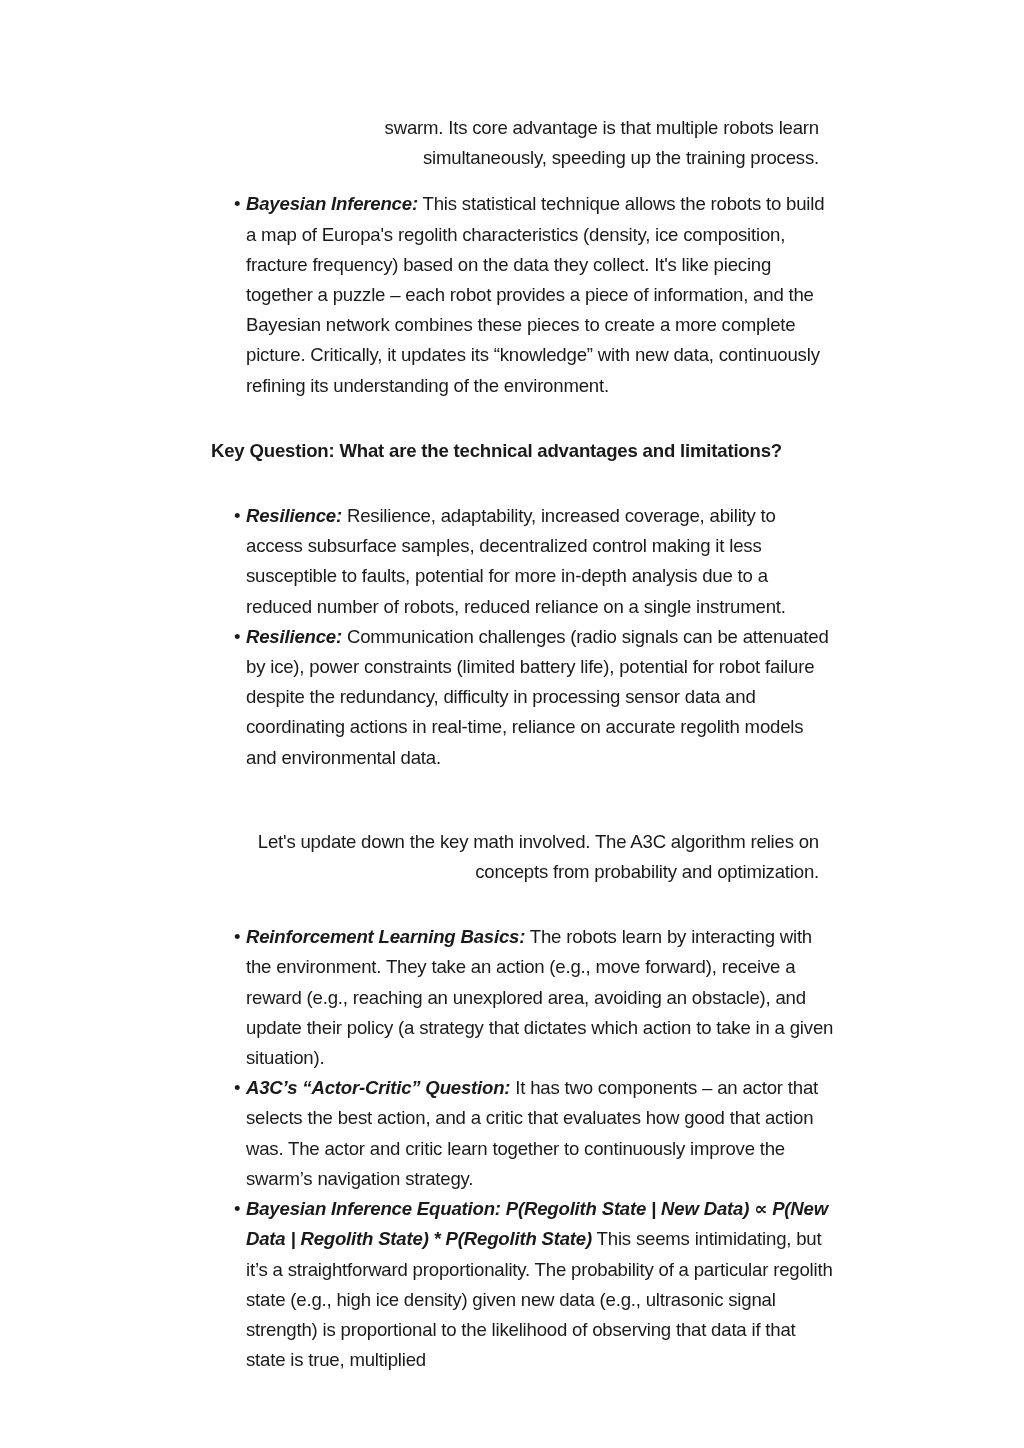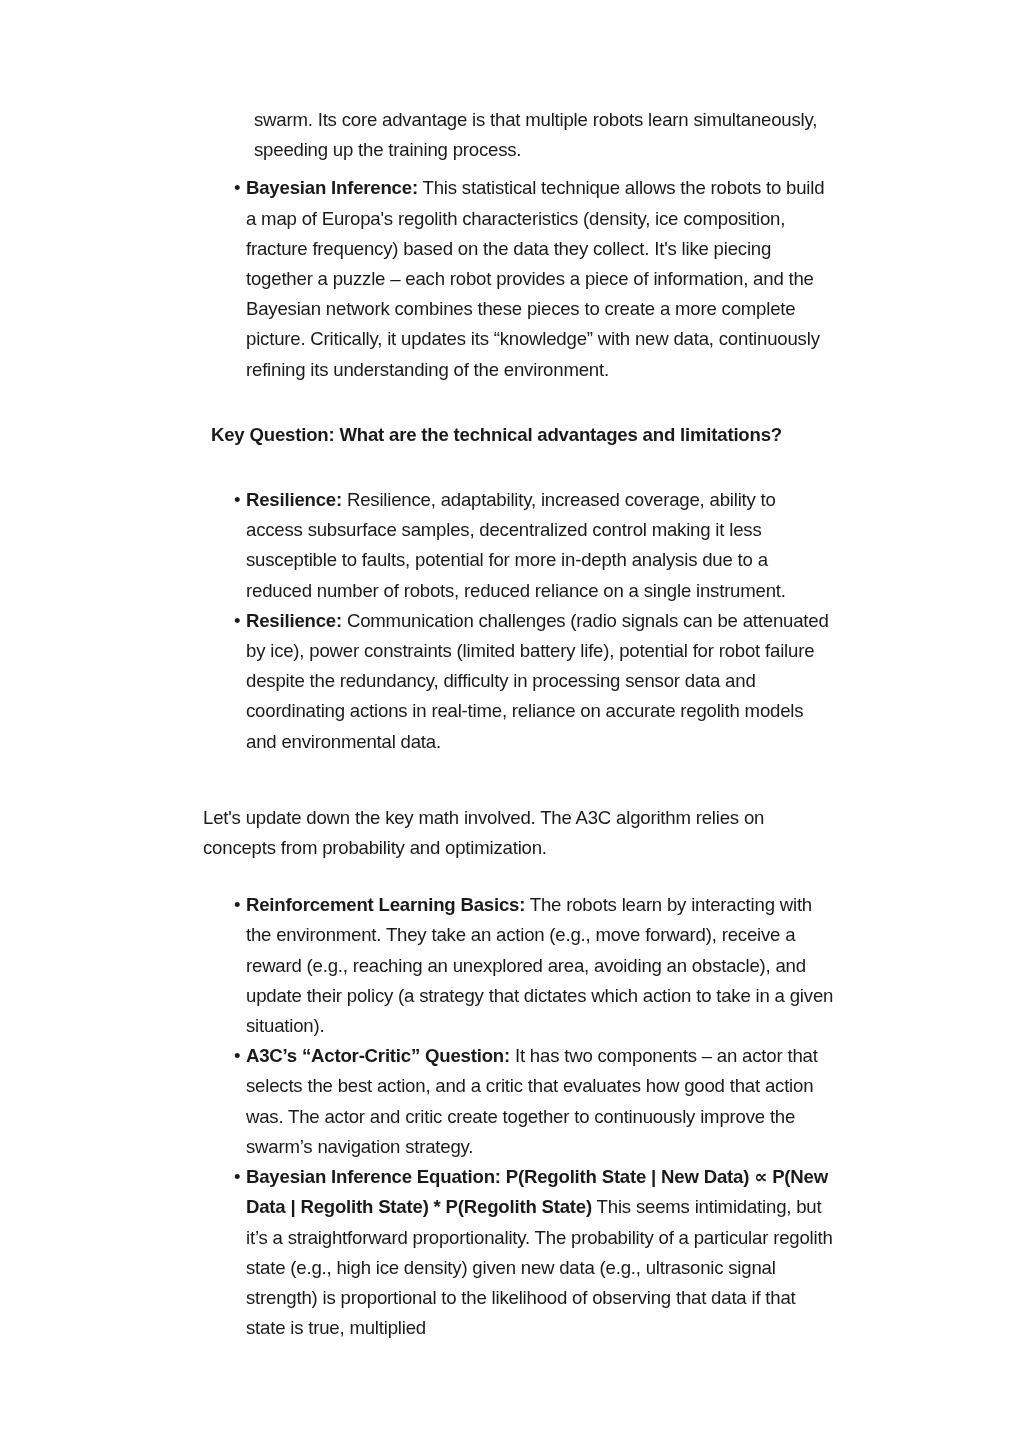--- a/index.html
+++ b/index.html
@@ -39,24 +39,25 @@
       top: 0;
     }
     .cont {
       padding-left: 51px;
     }
     .heading {
       font-weight: bold;
       margin: 16px;
     }
     .para {
-      margin: 8px;
+      margin: 16px;
+      text-align: right;
     }
     .gap-sm { height: 19px; }
-    b { font-weight: bold; }
+    b { font-weight: bold; font-style: italic; }
   </style>
 </head>
 <body>
 
 <div class="page">
 
   <p class="para cont">swarm. Its core advantage is that multiple robots learn simultaneously, speeding up the training process.</p>
 
   <ul class="list">
     <li>
@@ -86,20 +87,20 @@
 
   <p class="para">Let's update down the key math involved. The A3C algorithm relies on concepts from probability and optimization.</p>
 
   <div class="gap-sm"></div>
 
   <ul class="list">
     <li>
       <span class="bullet">•</span><b>Reinforcement Learning Basics:</b><span> The robots learn by interacting with the environment. They take an action (e.g., move forward), receive a reward (e.g., reaching an unexplored area, avoiding an obstacle), and update their policy (a strategy that dictates which action to take in a given situation).</span>
     </li>
     <li>
-      <span class="bullet">•</span><b>A3C’s “Actor-Critic” Question:</b><span> It has two components – an actor that selects the best action, and a critic that evaluates how good that action was. The actor and critic create together to continuously improve the swarm’s navigation strategy.</span>
+      <span class="bullet">•</span><b>A3C’s “Actor-Critic” Question:</b><span> It has two components – an actor that selects the best action, and a critic that evaluates how good that action was. The actor and critic learn together to continuously improve the swarm’s navigation strategy.</span>
     </li>
     <li>
       <span class="bullet">•</span><b>Bayesian Inference Equation: P(Regolith State | New Data) ∝ P(New Data | Regolith State) * P(Regolith State)</b><span> This seems intimidating, but it’s a straightforward proportionality. The probability of a particular regolith state (e.g., high ice density) given new data (e.g., ultrasonic signal strength) is proportional to the likelihood of observing that data if that state is true, multiplied</span>
     </li>
   </ul>
 
 </div>
 
 </body></html>

